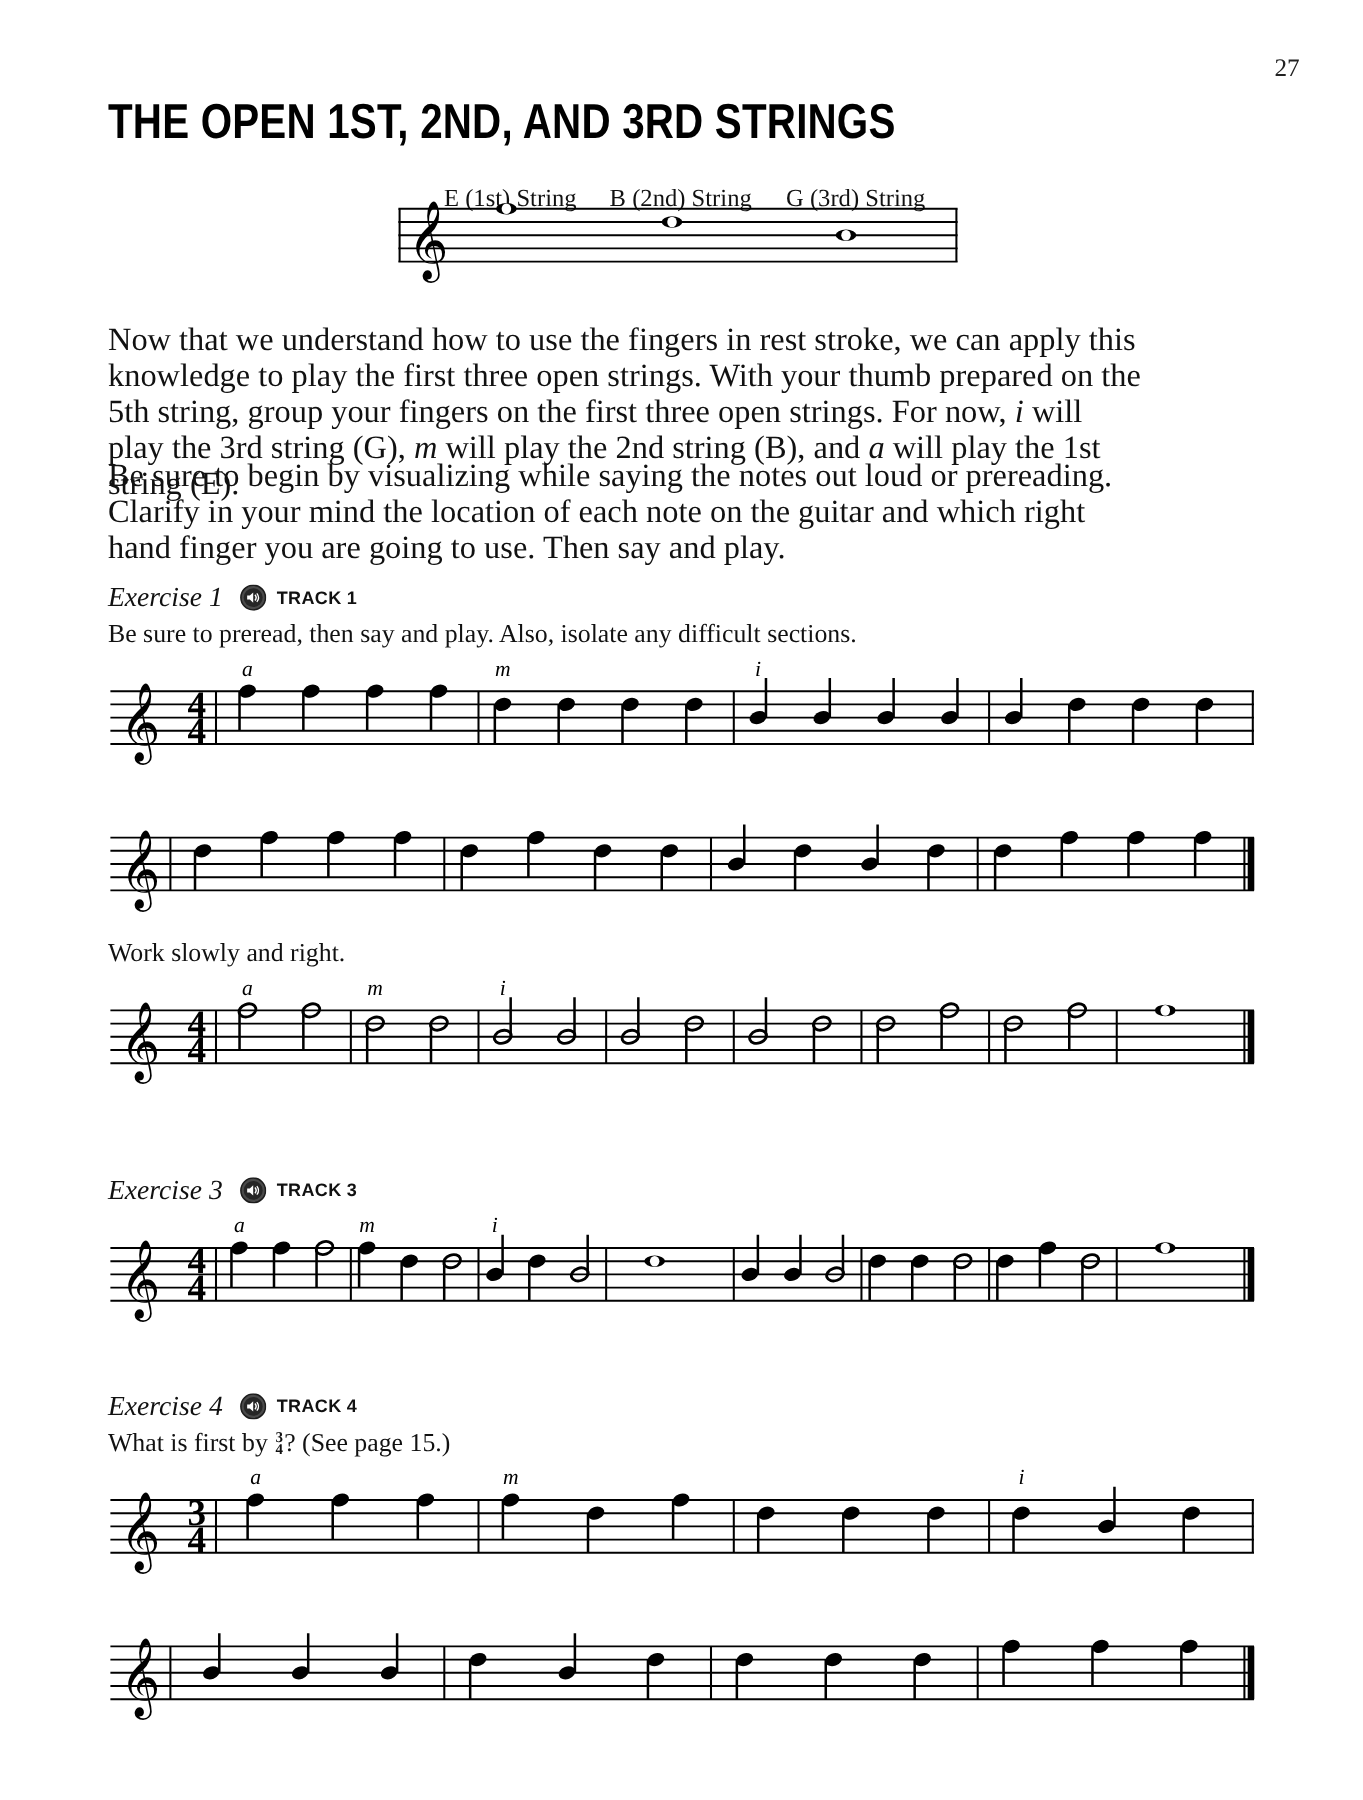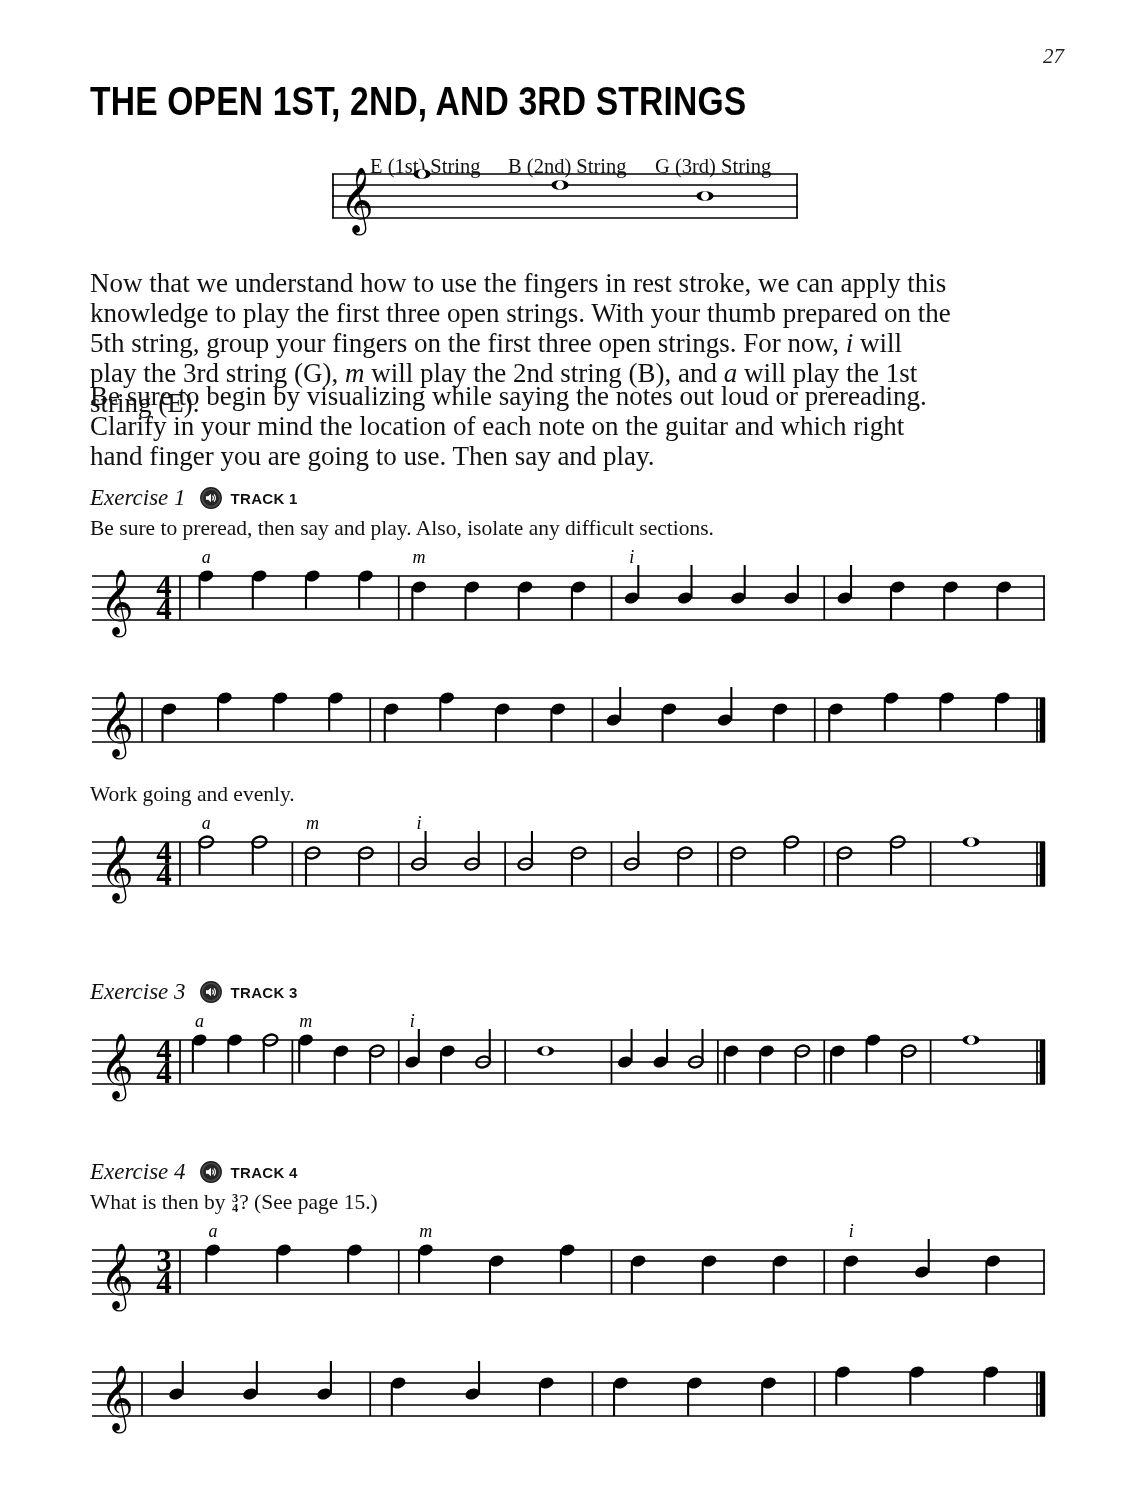--- a/index.html
+++ b/index.html
@@ -7,23 +7,23 @@
     width:1136px; height:1500px;
     background:#ffffff;
     font-family:"Liberation Serif", serif;
     color:#111111;
     position:relative;
     overflow:hidden;
   }
   .page { position:relative; width:1136px; height:1500px; }
 
   .page-number {
-    position:absolute; right:72px; top:44px;
+    position:absolute; right:53px; top:44px;
     font-family:"Liberation Serif", serif;
-    font-size:21px; color:#222; font-style:italic;
+    font-size:21px; color:#222; 
   }
 
   .page-title {
     position:absolute; left:90px; top:78px;
     font-family:"Liberation Sans Narrow","Liberation Sans", sans-serif;
     font-weight:bold;
     font-size:41px;
     letter-spacing:0.2px;
     transform:scaleX(0.82);
     transform-origin:left center;
@@ -298,21 +298,21 @@
                 <ellipse cx="912.55125" cy="26" rx="7.2" ry="5.2" fill="#000" stroke="#000" stroke-width="0" transform="rotate(-20 912.55125 26)"></ellipse>
                 <line x1="905.95125" y1="26" x2="905.95125" y2="59" class="stem"></line>
               </g>
               <line x1="947" y1="26" x2="947" y2="70" class="barline"></line>
               <line x1="952.5" y1="26" x2="952.5" y2="70" class="barline-thick"></line>
             </g>
           </svg>
         </div>
       </div>
       <div class="exercise" style="top: 778px;">
-        <div class="ex-desc">Work going and evenly.</div>
+        <div class="ex-desc">Work slowly and right.</div>
         <div class="systems">
           <svg width="958" height="108" class="system" style="margin-top: 0px;">
             <g>
               <line x1="2" y1="26" x2="955" y2="26" class="stafflines"></line>
               <line x1="2" y1="37" x2="955" y2="37" class="stafflines"></line>
               <line x1="2" y1="48" x2="955" y2="48" class="stafflines"></line>
               <line x1="2" y1="59" x2="955" y2="59" class="stafflines"></line>
               <line x1="2" y1="70" x2="955" y2="70" class="stafflines"></line>
               <text x="10" y="71" font-size="57" font-family="&quot;DejaVu Sans&quot;, sans-serif" fill="#000">𝄞</text>
               <text x="74" y="47.12" font-size="31" font-weight="bold" text-anchor="middle" font-family="&quot;Liberation Serif&quot;, serif" fill="#000">4</text>
@@ -519,21 +519,21 @@
           <div class="ex-title">Exercise 4</div>
           <svg viewBox="0 0 24 24" class="track-icon">
             <circle cx="12" cy="12" r="11.2" fill="#4a4a4a" stroke="#1c1c1c" stroke-width="1.4"></circle>
             <circle cx="12" cy="12" r="8.6" fill="#262626"></circle>
             <path d="M6.5 10.2 h2.4 L12 7.3 v9.4 L8.9 13.8 H6.5 Z" fill="#ffffff"></path>
             <path d="M13.6 9.4 a4 4 0 0 1 0 5.2" fill="none" stroke="#ffffff" stroke-width="1.3"></path>
             <path d="M15.3 8.1 a6.2 6.2 0 0 1 0 7.8" fill="none" stroke="#ffffff" stroke-width="1.2"></path>
           </svg>
           <div class="track-label">TRACK 4</div>
         </div>
-        <div class="ex-desc"><span>What is then by </span><span class="tsig"><div>3</div><div>4</div></span><span>? (See page 15.)</span></div>
+        <div class="ex-desc"><span>What is first by </span><span class="tsig"><div>3</div><div>4</div></span><span>? (See page 15.)</span></div>
         <div class="systems">
           <svg width="958" height="108" class="system" style="margin-top: 0px;">
             <g>
               <line x1="2" y1="26" x2="955" y2="26" class="stafflines"></line>
               <line x1="2" y1="37" x2="955" y2="37" class="stafflines"></line>
               <line x1="2" y1="48" x2="955" y2="48" class="stafflines"></line>
               <line x1="2" y1="59" x2="955" y2="59" class="stafflines"></line>
               <line x1="2" y1="70" x2="955" y2="70" class="stafflines"></line>
               <text x="10" y="71" font-size="57" font-family="&quot;DejaVu Sans&quot;, sans-serif" fill="#000">𝄞</text>
               <text x="74" y="47.12" font-size="31" font-weight="bold" text-anchor="middle" font-family="&quot;Liberation Serif&quot;, serif" fill="#000">3</text>

